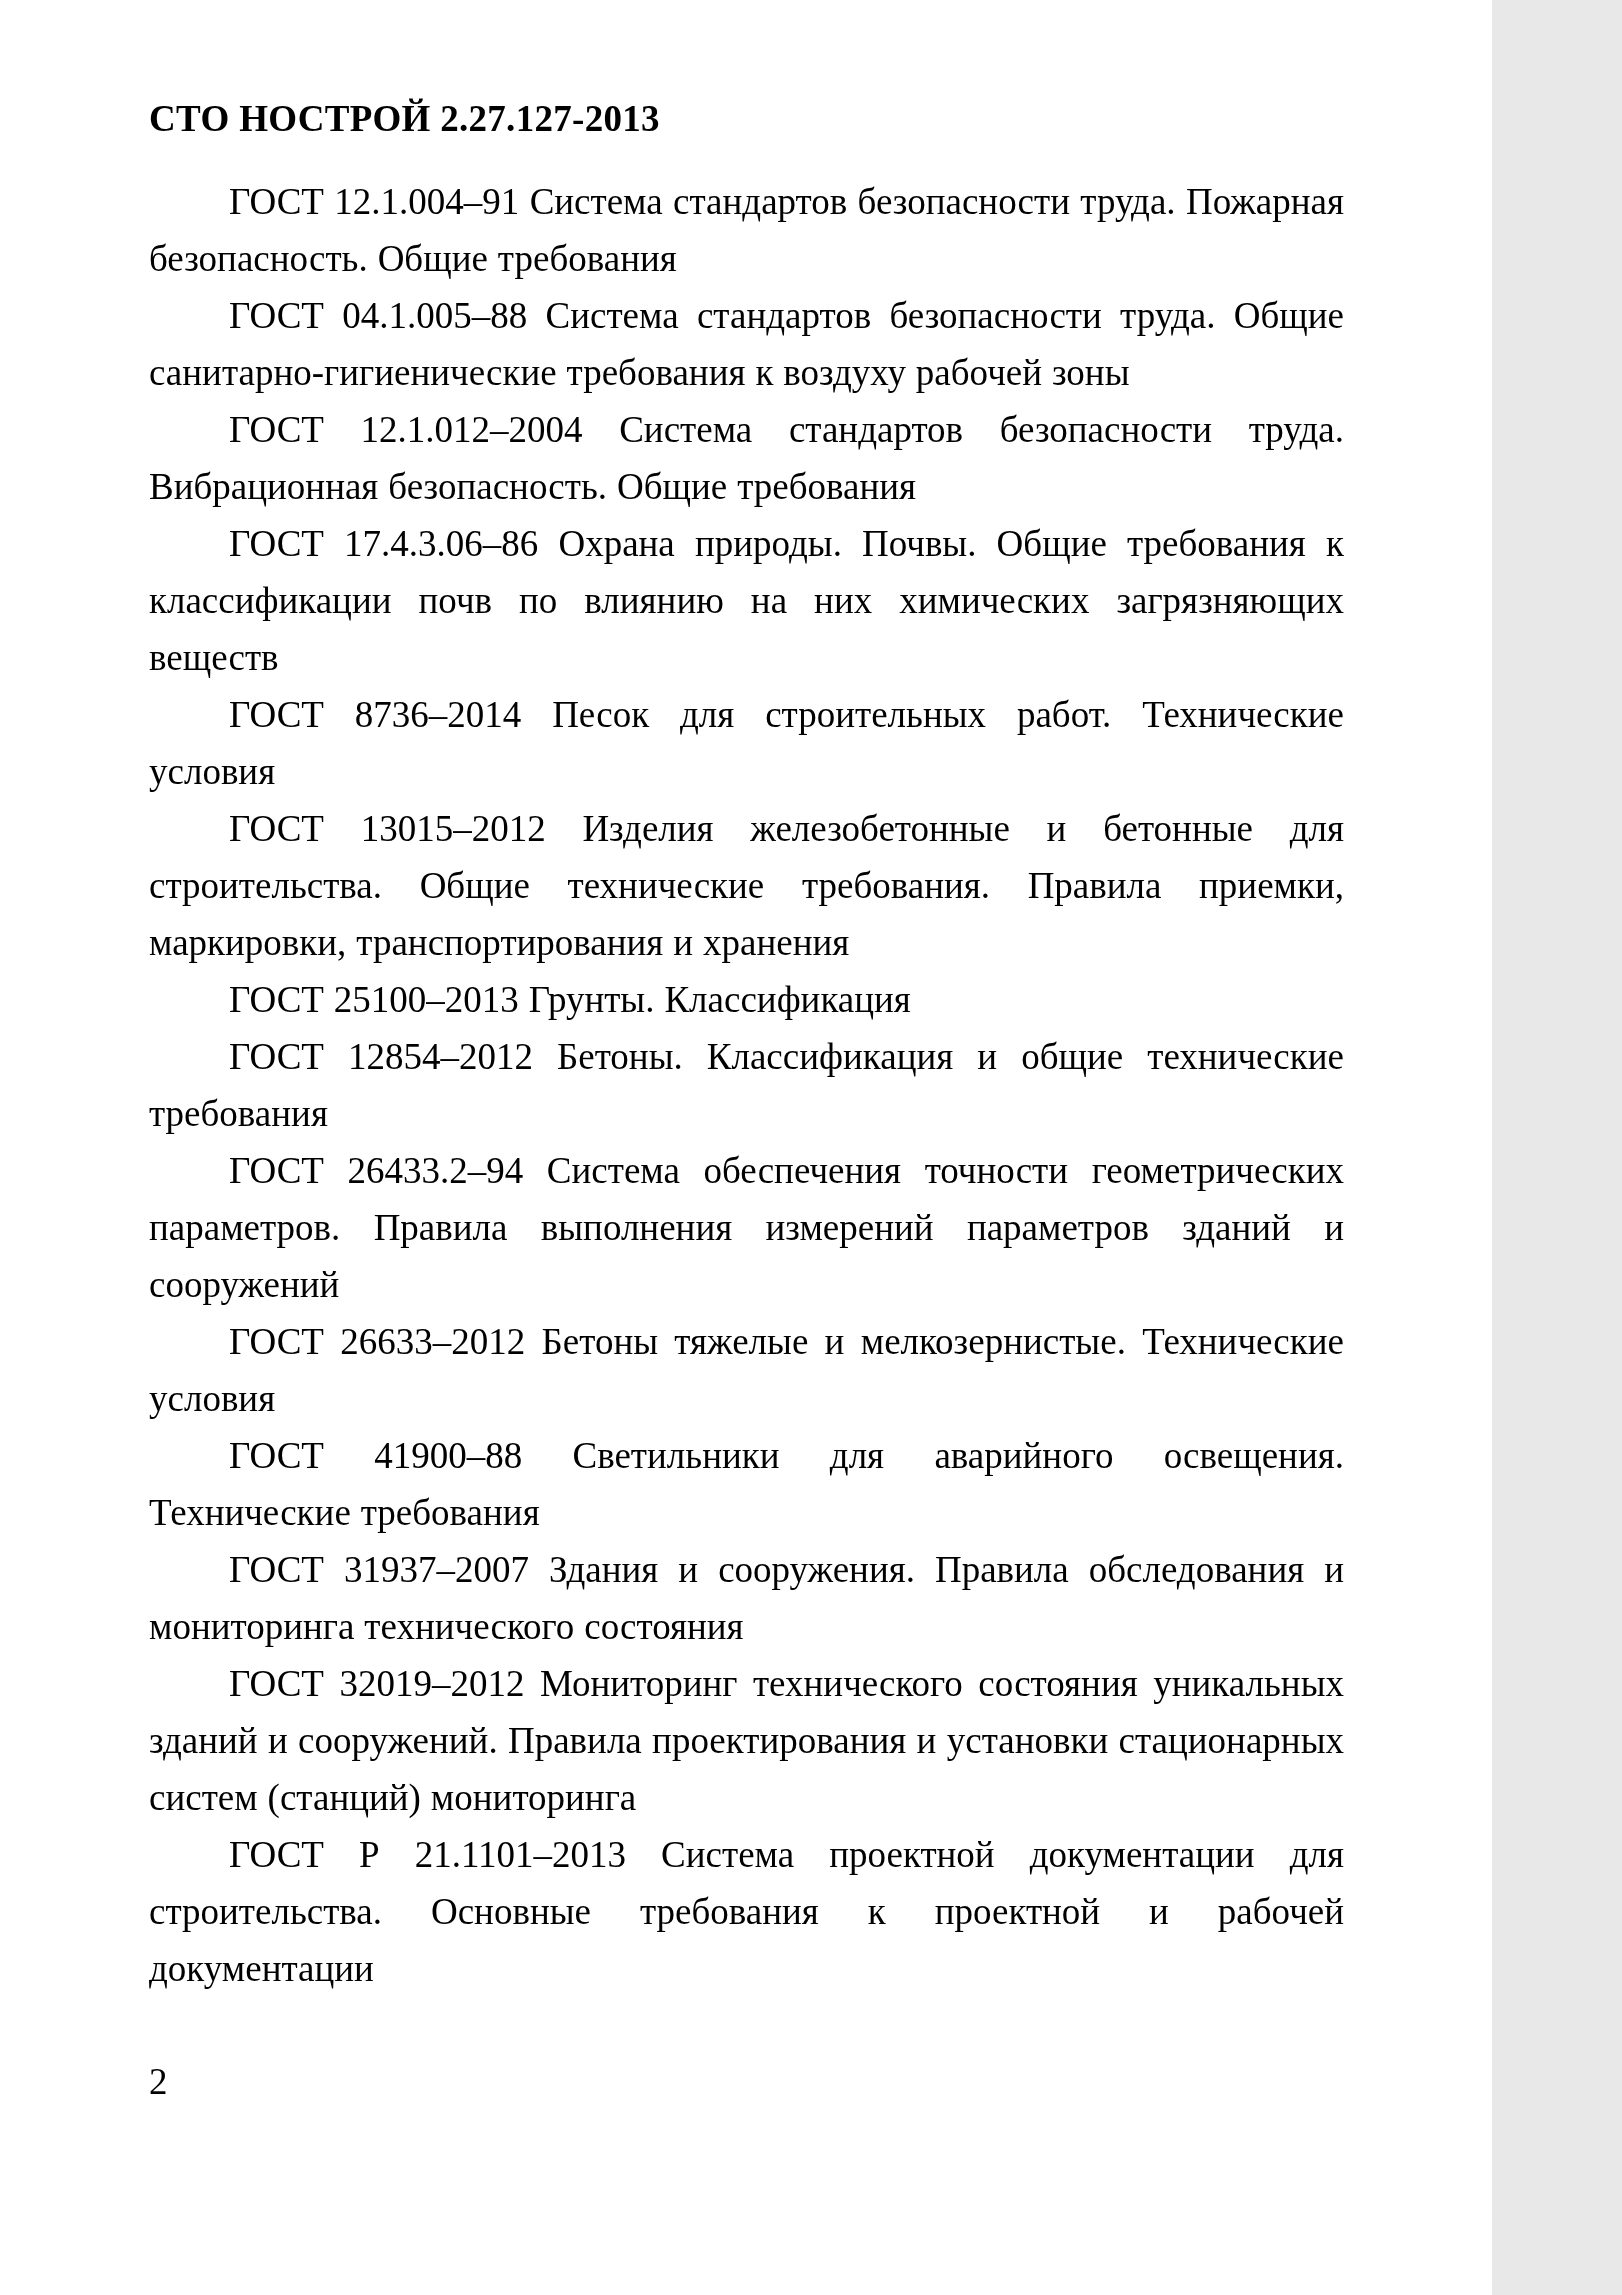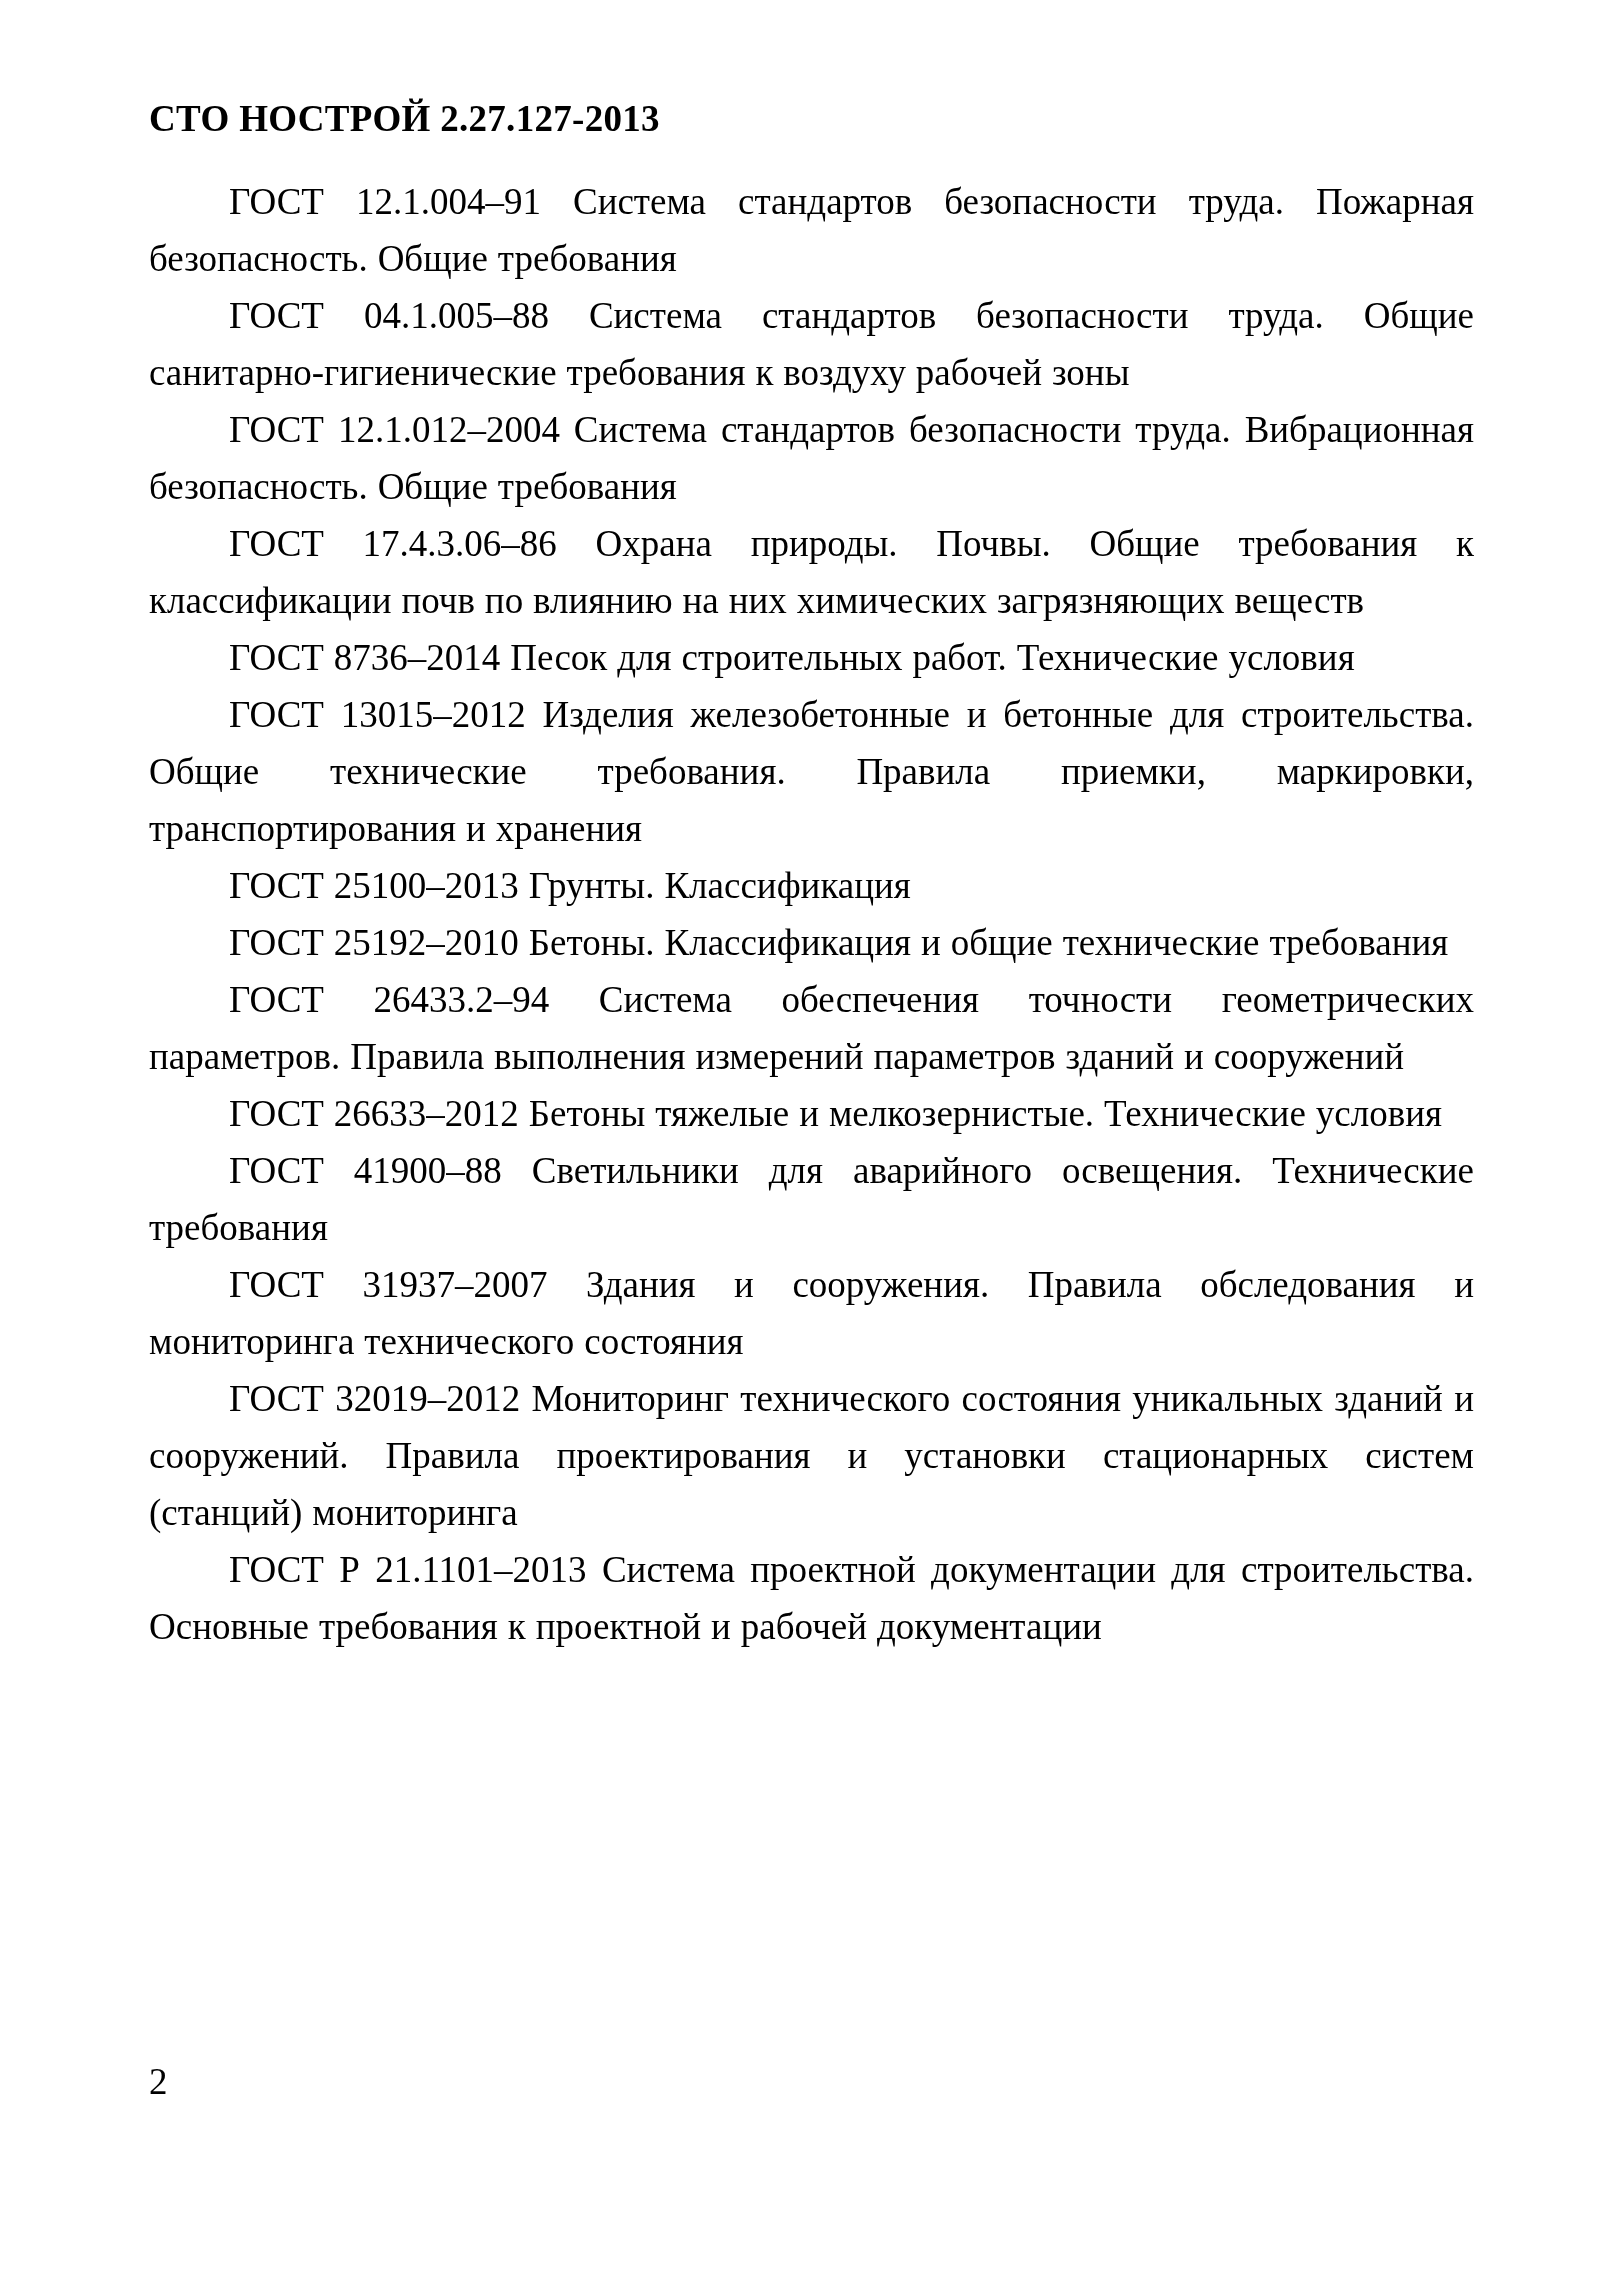--- a/index.html
+++ b/index.html
@@ -1,21 +1,21 @@
 <!DOCTYPE html>
 <html style="font-size:10.5px"><head>
 <meta charset="utf-8">
 <style>
   html, body {
     margin: 0;
     padding: 0;
     background: #e8e8e8;
   }
   .page {
-    width: 1622px;
+    width: 1492px;
     height: 2295px;
     background: #ffffff;
     position: relative;
     box-sizing: border-box;
     padding: 97px 148px 0 149px;
     font-family: "Liberation Serif", serif;
     color: #000000;
     overflow: hidden;
   }
   .doc-header {
@@ -52,21 +52,21 @@
   <div class="doc-header">СТО НОСТРОЙ 2.27.127-2013</div>
 
   <div class="content">
     <p class="ref">ГОСТ 12.1.004–91 Система стандартов безопасности труда. Пожарная безопасность. Общие требования</p>
     <p class="ref">ГОСТ 04.1.005–88 Система стандартов безопасности труда. Общие санитарно-гигиенические требования к воздуху рабочей зоны</p>
     <p class="ref">ГОСТ 12.1.012–2004 Система стандартов безопасности труда. Вибрационная безопасность. Общие требования</p>
     <p class="ref">ГОСТ 17.4.3.06–86 Охрана природы. Почвы. Общие требования к классификации почв по влиянию на них химических загрязняющих веществ</p>
     <p class="ref">ГОСТ 8736–2014 Песок для строительных работ. Технические условия</p>
     <p class="ref">ГОСТ 13015–2012 Изделия железобетонные и бетонные для строительства. Общие технические требования. Правила приемки, маркировки, транспортирования и хранения</p>
     <p class="ref">ГОСТ 25100–2013 Грунты. Классификация</p>
-    <p class="ref">ГОСТ 25192–2010 Бетоны. Классификация и общие технические требования</p>
+    <p class="ref">ГОСТ 12854–2012 Бетоны. Классификация и общие технические требования</p>
     <p class="ref">ГОСТ 26433.2–94 Система обеспечения точности геометрических параметров. Правила выполнения измерений параметров зданий и сооружений</p>
     <p class="ref">ГОСТ 26633–2012 Бетоны тяжелые и мелкозернистые. Технические условия</p>
     <p class="ref">ГОСТ 41900–88 Светильники для аварийного освещения. Технические требования</p>
     <p class="ref">ГОСТ 31937–2007 Здания и сооружения. Правила обследования и мониторинга технического состояния</p>
     <p class="ref">ГОСТ 32019–2012 Мониторинг технического состояния уникальных зданий и сооружений. Правила проектирования и установки стационарных систем (станций) мониторинга</p>
     <p class="ref">ГОСТ Р 21.1101–2013 Система проектной документации для строительства. Основные требования к проектной и рабочей документации</p>
   </div>
 
   <div class="page-number">2</div>
 

